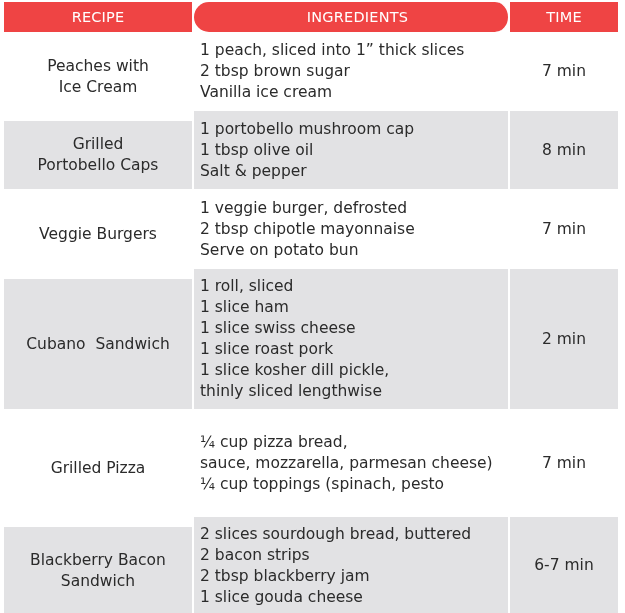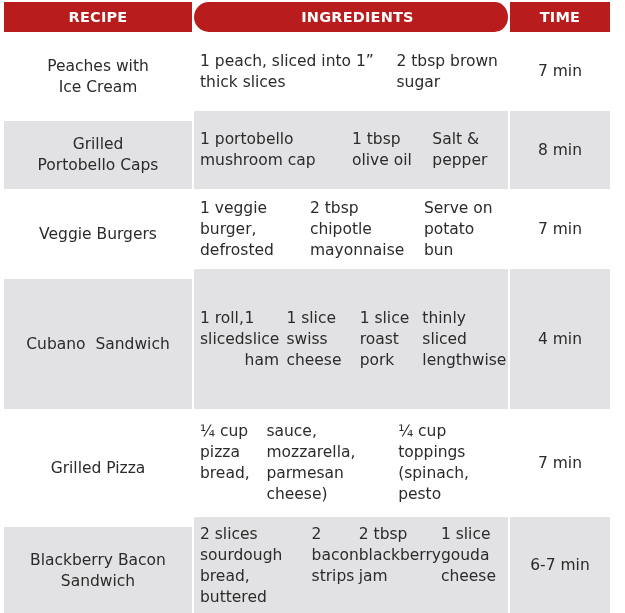--- a/index.html
+++ b/index.html
@@ -3,46 +3,47 @@
   <meta charset="utf-8">
   <style>
     html, body { margin: 0; padding: 0; background: #ffffff; }
     body { width: 625px; height: 613px; position: relative; font-family: "DejaVu Sans", sans-serif; overflow: hidden; }
     .tbl { position: absolute; left: 4px; top: 2px; width: 618px; }
     .row { display: flex; border-bottom: 1px solid #ffffff; }
     .cell { box-sizing: border-box; display: flex; align-items: center; border-right: 2px solid #ffffff; }
     .cell:last-child { border-right: none; }
     .c1 { width: 190px; justify-content: center; text-align: center; }
     .c2 { width: 316px; padding-left: 6px; }
-    .c3 { width: 100px; justify-content: center; text-align: center; }
-    .hdr .cell { background: #b91c1c; color: #ffffff; font-weight: bold; font-size: 14.5px; height: 30px; justify-content: center; letter-spacing: 0.2px; }
+    .c3 { width: 108px; justify-content: center; text-align: center; }
+    .hdr .cell { background: #ef4444; color: #ffffff; font-weight: normal; font-size: 14.5px; height: 30px; justify-content: center; letter-spacing: 0.2px; }
     .hdr .c2 { padding-left: 13px; border-radius: 15px; }
     .body-row .cell { font-size: 15.5px; color: #2b2b2b; line-height: 21px; }
     .body-row.white .cell { background: #ffffff; }
     .body-row.grey .cell { background: #e2e2e4; }
-    .lines { display: flex; flex-direction: row; }
+    .lines { display: flex; flex-direction: column; }
     .recipe-name { white-space: pre-line; margin-top: 10px; }
   </style>
 </head>
 <body>
 
 <div class="tbl">
   <div class="row hdr">
     <div class="cell c1">RECIPE</div>
     <div class="cell c2">INGREDIENTS</div>
     <div class="cell c3">TIME</div>
   </div>
 
   <div class="row body-row white" style="height:77px">
     <div class="cell c1 recipe-name">Peaches with
 Ice Cream</div>
     <div class="cell c2">
         <div class="lines">
       <span>1 peach, sliced into 1” thick slices</span>
       <span>2 tbsp brown sugar</span>
+      <span>Vanilla ice cream</span>
     </div>
       </div>
     <div class="cell c3">7 min</div>
   </div>
 
   <div class="row body-row grey" style="height:78px">
     <div class="cell c1 recipe-name">Grilled
 Portobello Caps</div>
     <div class="cell c2">
         <div class="lines">
@@ -67,24 +68,25 @@
   </div>
 
   <div class="row body-row grey" style="height:140px">
     <div class="cell c1 recipe-name" style="white-space:pre">Cubano  Sandwich</div>
     <div class="cell c2">
         <div class="lines">
       <span>1 roll, sliced</span>
       <span>1 slice ham</span>
       <span>1 slice swiss cheese</span>
       <span>1 slice roast pork</span>
+      <span>1 slice kosher dill pickle,</span>
       <span>thinly sliced lengthwise</span>
     </div>
       </div>
-    <div class="cell c3">4 min</div>
+    <div class="cell c3">2 min</div>
   </div>
 
   <div class="row body-row white" style="height:106px">
     <div class="cell c1 recipe-name">Grilled Pizza</div>
     <div class="cell c2">
         <div class="lines">
       <span>¼ cup pizza bread,</span>
       <span>sauce, mozzarella, parmesan cheese)</span>
       <span>¼ cup toppings (spinach, pesto</span>
     </div>

